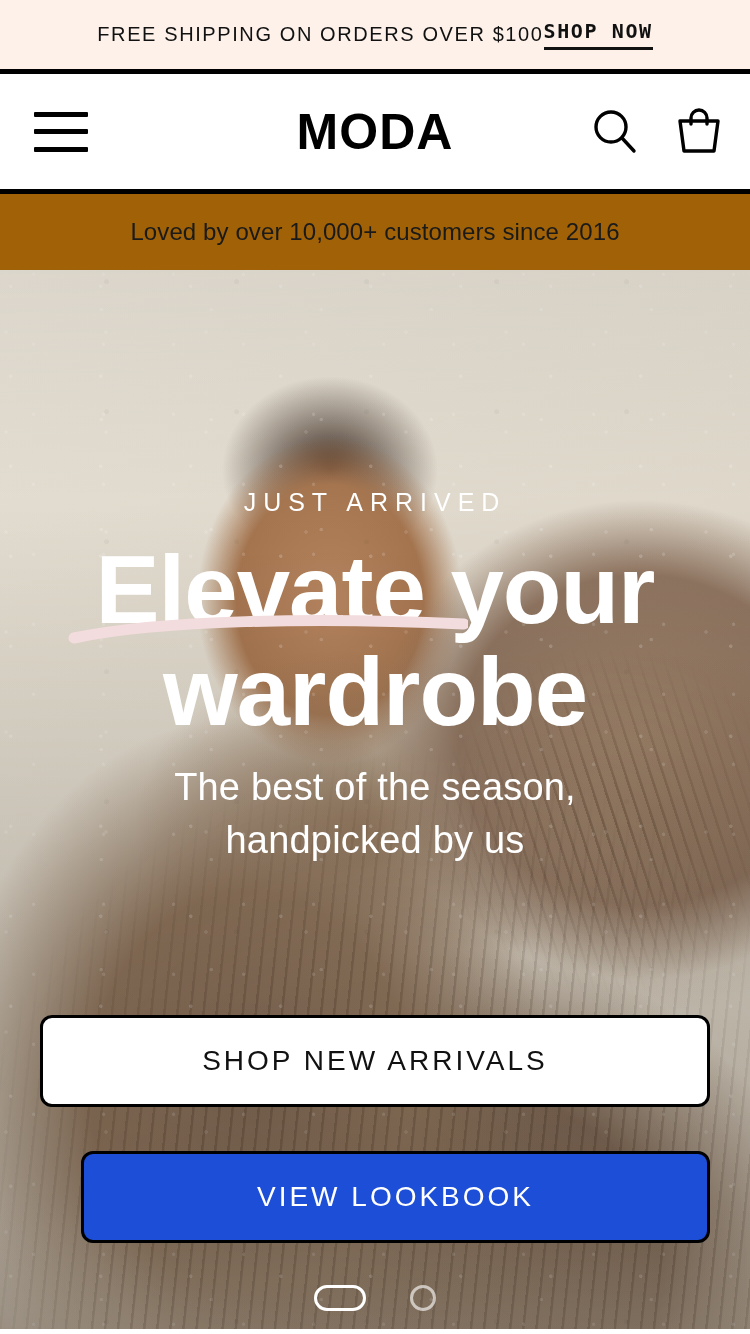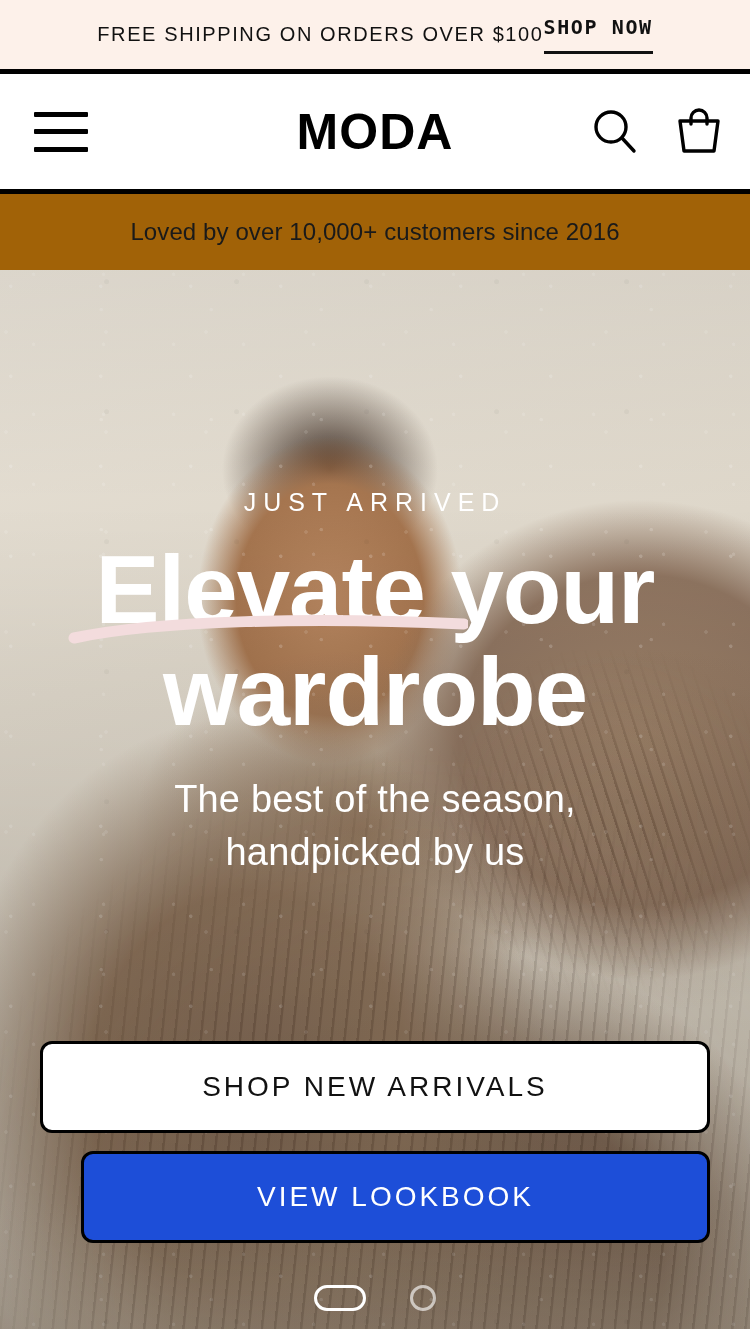--- a/index.html
+++ b/index.html
@@ -37,21 +37,21 @@
     color:#111111;
     font-weight:400;
     white-space:nowrap;
   }
   .announce-link {
     font-family:"DejaVu Sans Mono", "Liberation Mono", monospace;
     font-size:20px;
     letter-spacing:1.6px;
     color:#111111;
     font-weight:700;
-    padding-bottom:12px;
+    padding-bottom:4px;
     border-bottom:3px solid #111111;
     white-space:nowrap;
     cursor:pointer;
   }
 
   
   .header {
     position:relative;
     height:120px;
     background:#ffffff;
@@ -224,36 +224,36 @@
   .hl-stroke {
     position:absolute;
     left:-28px;
     bottom:-4px;
     width:400px;
     height:34px;
     pointer-events:none;
   }
 
   .subhead {
-    margin-top:30px;
+    margin-top:18px;
     font-size:38px;
     line-height:1.42;
     font-weight:300;
     color:#ffffff;
     text-align:center;
     letter-spacing:0.2px;
   }
 
   .cta-wrap {
     position:absolute;
     left:40px; right:40px;
     bottom:86px;
     display:flex;
     flex-direction:column;
-    gap:18px;
+    gap:44px;
   }
   .btn {
     height:92px;
     border-radius:12px;
     display:flex;
     align-items:center;
     justify-content:center;
     font-size:28px;
     letter-spacing:3px;
     cursor:pointer;

